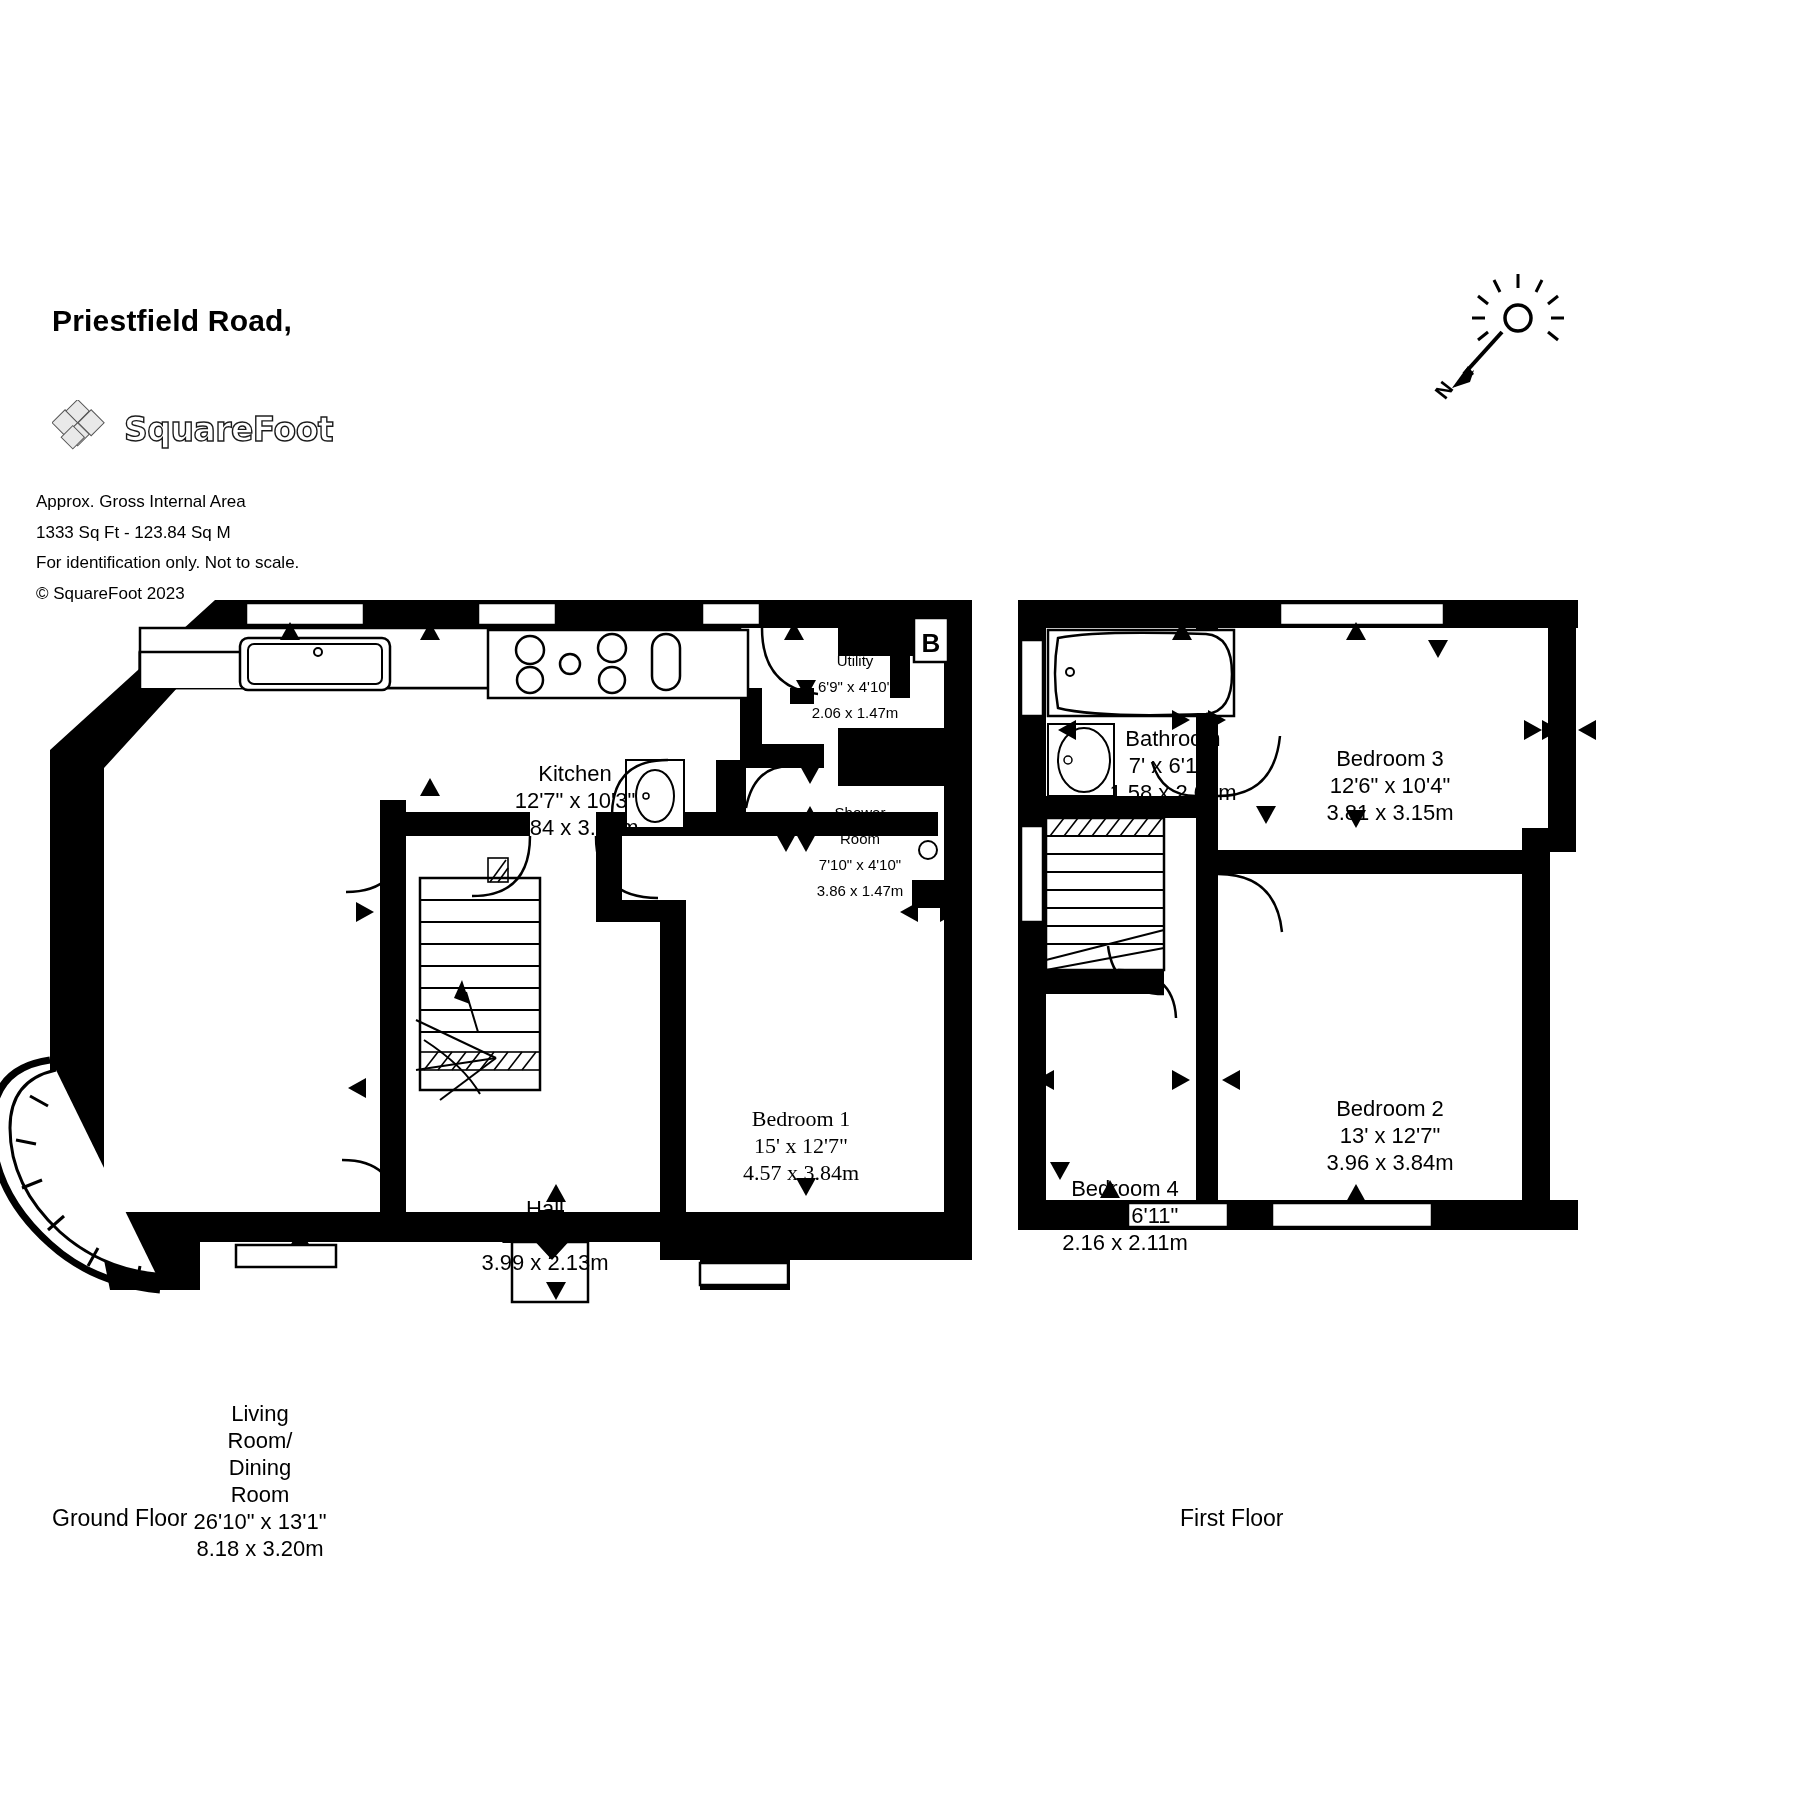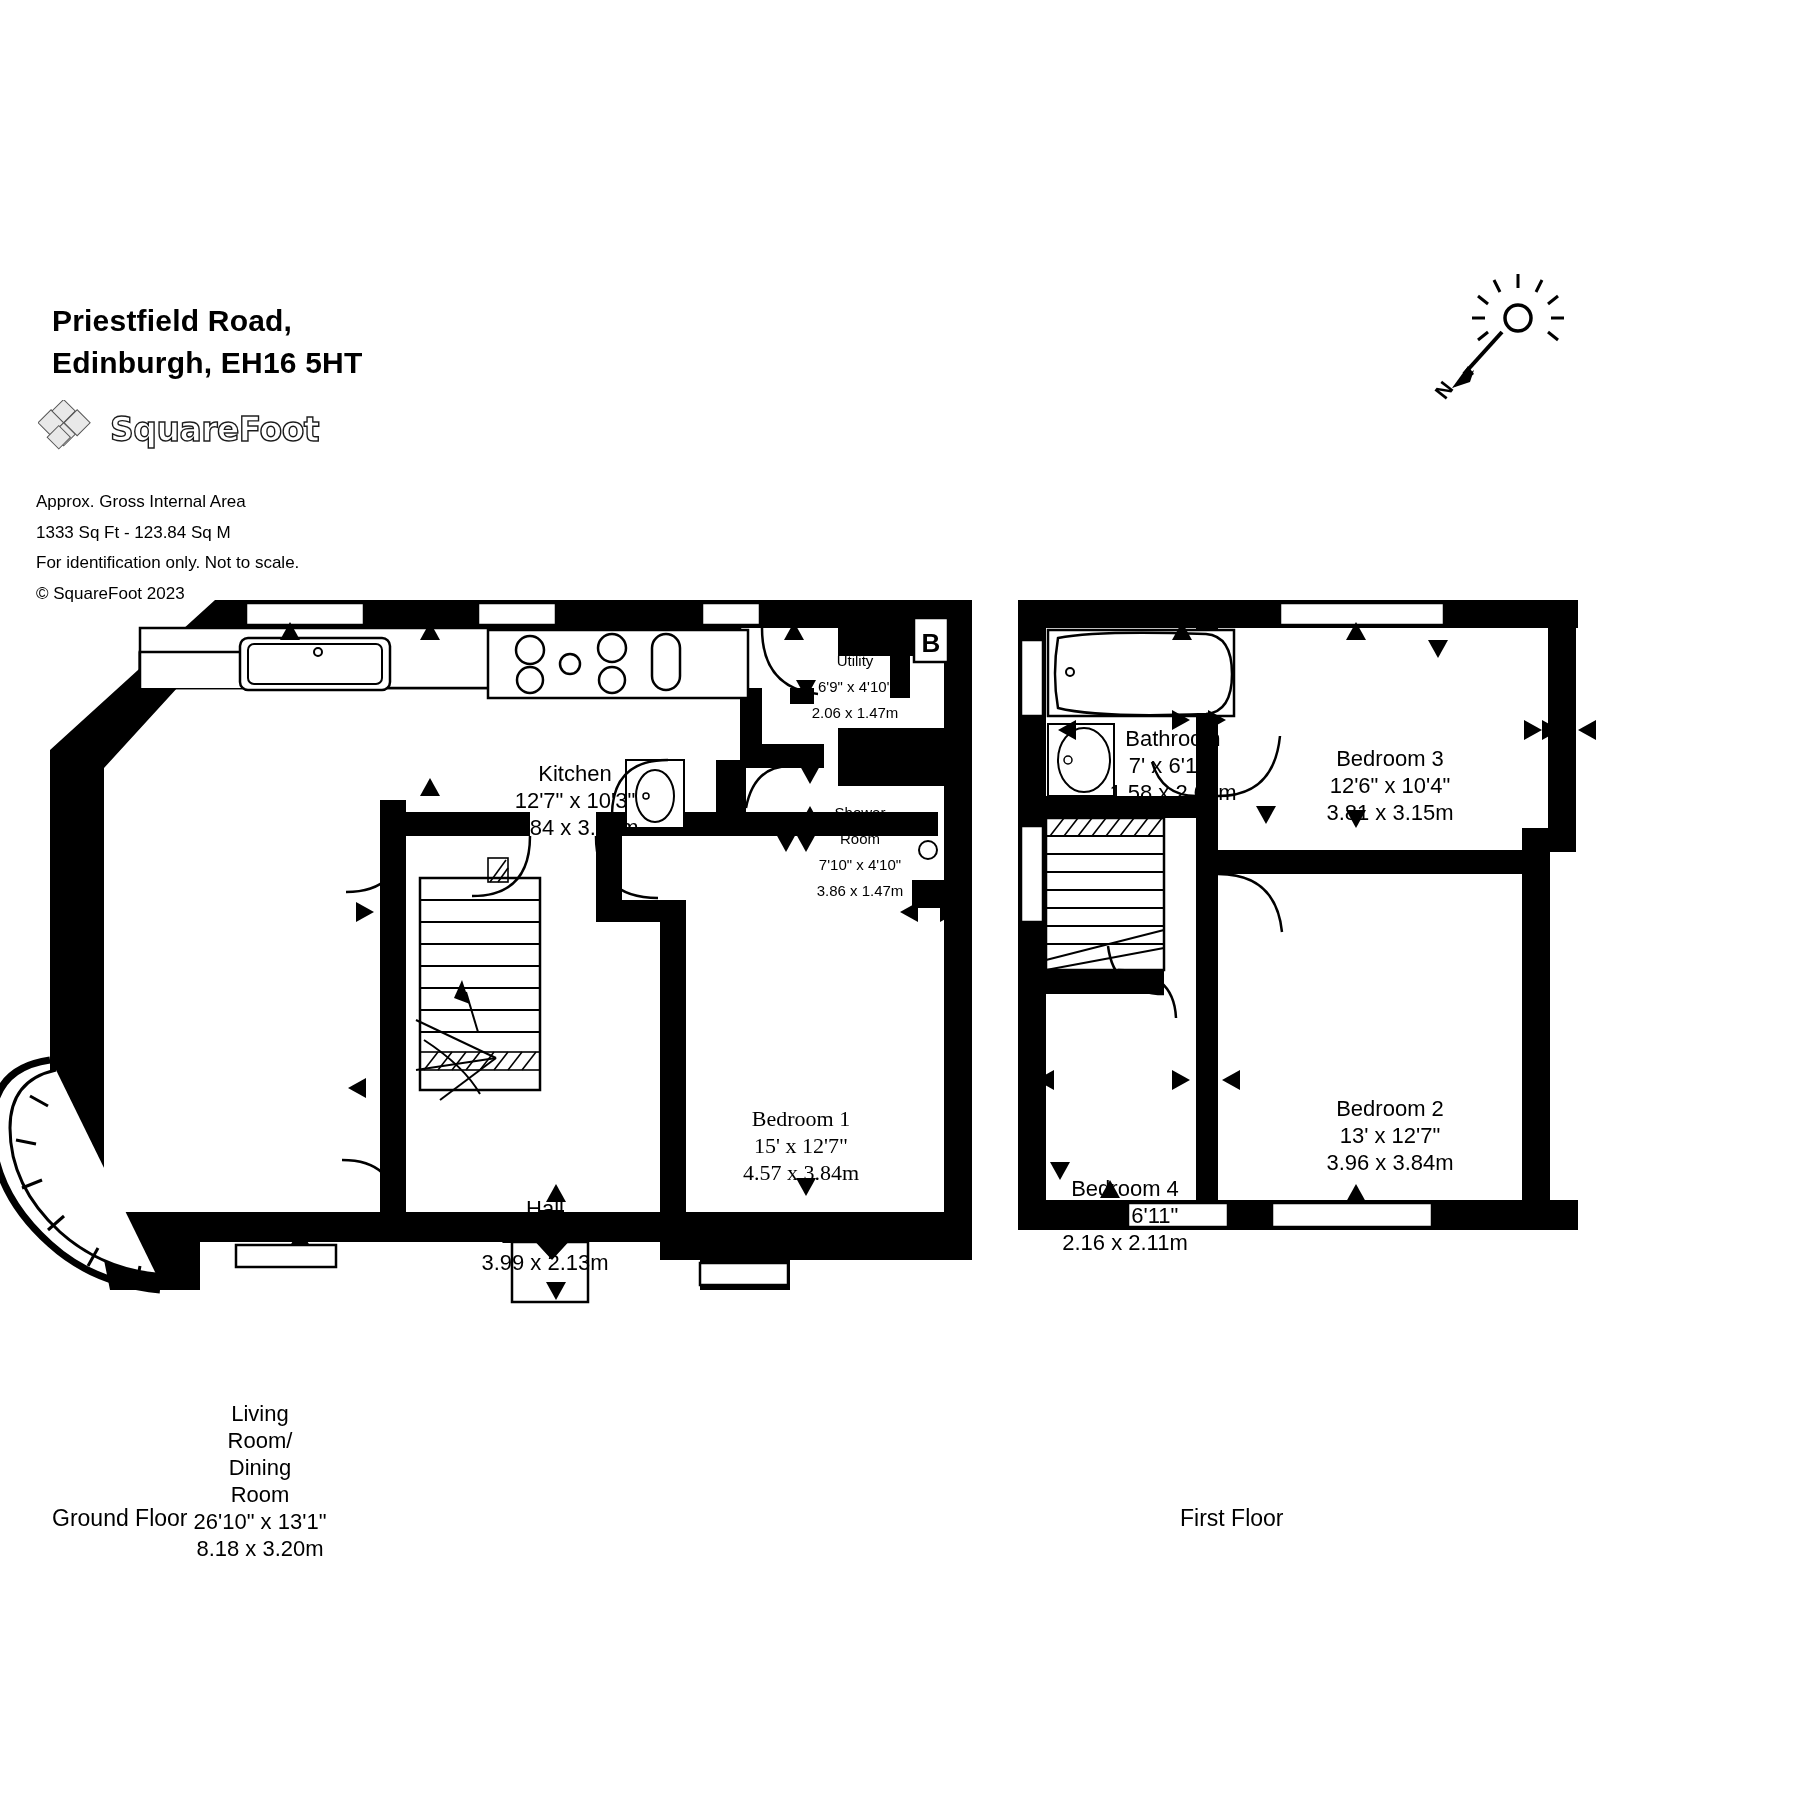--- a/index.html
+++ b/index.html
@@ -1,36 +1,35 @@
 <!DOCTYPE html>
 <html><head>
 <meta charset="utf-8">
 <style>
   html,body{margin:0;padding:0;background:#ffffff;}
   body{width:1800px;height:1800px;position:relative;font-family:"Liberation Sans",sans-serif;color:#000;overflow:hidden;}
   .abs{position:absolute;}
   #title{left:52px;top:300px;font-size:30px;font-weight:bold;line-height:42px;letter-spacing:.2px;}
-  #logo-wrap{left:38px;top:400px;display:flex;align-items:center;gap:14px;justify-content:space-between;}
+  #logo-wrap{left:52px;top:400px;display:flex;align-items:center;gap:14px;justify-content:space-between;}
   #logo-mark{width:58px;height:58px;}
   #logo-text{font-size:33px;font-weight:bold;color:#ffffff;-webkit-text-stroke:1.4px #1a1a1a;letter-spacing:-.5px;font-family:"DejaVu Sans",sans-serif;}
   #area-block{left:36px;top:487px;font-size:17px;line-height:30.5px;}
   .floor-caption{font-size:23px;text-align:center;}
   #gf-caption{left:52px;top:1505px;}
   #ff-caption{left:1180px;top:1505px;}
   svg{display:block;}
   .rm{font-size:22px;line-height:27px;text-align:center;white-space:nowrap;}
   .rm.small{font-size:15px;line-height:26px;}
   .compass-n{font-size:21px;font-weight:bold;}
 </style>
 </head>
 <body>
 
 <div class="abs" id="title">
   <div>Priestfield Road,</div>
-  <div>Edinburgh, EH16 5HT</div>
 </div>
 
 <div class="abs" id="logo-wrap">
   <svg id="logo-mark" viewBox="0 0 60 60">
     <g fill="#e9e9e9" stroke="#555" stroke-width="1">
       <rect x="4" y="14" width="19" height="19" transform="rotate(45 13.5 23.5)"></rect>
       <rect x="18" y="3" width="17" height="17" transform="rotate(45 26.5 11.5)"></rect>
       <rect x="18" y="27" width="17" height="17" transform="rotate(45 26.5 35.5)"></rect>
       <rect x="31" y="14" width="19" height="19" transform="rotate(45 40.5 23.5)"></rect>
       <rect x="13" y="30" width="17" height="17" transform="rotate(45 21.5 38.5)"></rect>

